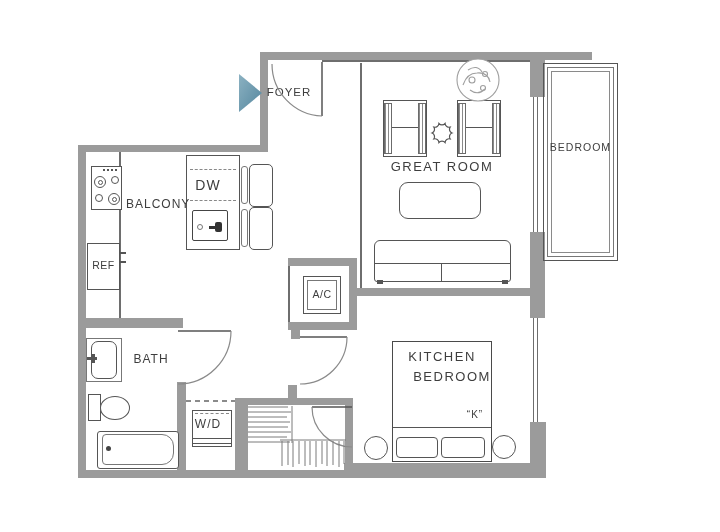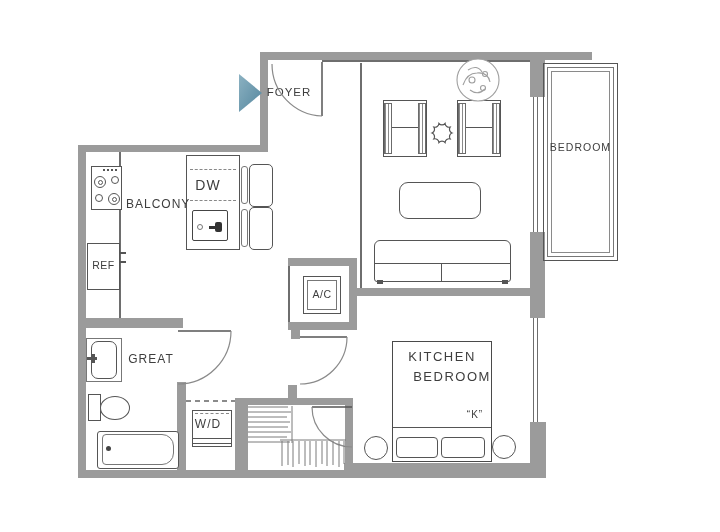--- a/index.html
+++ b/index.html
@@ -96,20 +96,21 @@
 
   <div class="furn" style="left:383px;top:100px;width:44px;height:57px;border-width:1.2px"></div>
   <div class="stripe" style="position:absolute;left:384px;top:103px;width:8px;height:51px;box-sizing:border-box"></div>
   <div class="stripe" style="position:absolute;left:418px;top:103px;width:8px;height:51px;box-sizing:border-box"></div>
   <div class="hline" style="left:392px;top:127px;width:26px"></div>
   <div class="furn" style="left:457px;top:100px;width:44px;height:57px;border-width:1.2px"></div>
   <div class="stripe" style="position:absolute;left:458px;top:103px;width:8px;height:51px;box-sizing:border-box"></div>
   <div class="stripe" style="position:absolute;left:492px;top:103px;width:8px;height:51px;box-sizing:border-box"></div>
   <div class="hline" style="left:466px;top:127px;width:26px"></div>
 
+  <div class="lbl" style="left:378px;top:159px;width:128px;font-size:13px;letter-spacing:1.5px">GREAT ROOM</div>
   <div class="furn" style="left:399px;top:182px;width:82px;height:37px;border-radius:9px"></div>
 
   <div class="furn" style="left:374px;top:240px;width:137px;height:42px;border-radius:6px 6px 3px 3px"></div>
   <div class="hline" style="left:375px;top:263px;width:135px"></div>
   <div class="vline" style="left:441px;top:263px;height:19px"></div>
   <div style="position:absolute;left:377px;top:280px;width:6px;height:4px;background:#555"></div>
   <div style="position:absolute;left:502px;top:280px;width:6px;height:4px;background:#555"></div>
 
   <div class="furn" style="left:543px;top:63px;width:75px;height:198px;border-width:1.4px;background:transparent"></div>
   <div class="furn soft" style="left:547px;top:67px;width:67px;height:190px;background:transparent"></div>
@@ -117,21 +118,21 @@
   <div class="lbl" style="left:545px;top:141px;width:71px;font-size:10.5px">BEDROOM</div>
 
   <div class="furn" style="left:303px;top:276px;width:38px;height:38px;border-width:1.2px"></div>
   <div class="furn soft" style="left:307px;top:280px;width:30px;height:30px"></div>
   <div class="lbl" style="left:307px;top:288px;width:30px;font-size:10.5px;letter-spacing:0.5px">A/C</div>
 
   <div class="furn soft" style="left:86px;top:338px;width:36px;height:44px"></div>
   <div class="furn" style="left:91px;top:341px;width:26px;height:38px;border-radius:7px"></div>
   <div style="position:absolute;left:87px;top:357px;width:10px;height:3px;background:#555"></div>
   <div style="position:absolute;left:92px;top:354px;width:3px;height:9px;background:#555"></div>
-  <div class="lbl" style="left:128px;top:352px;width:46px;font-size:12px">GREAT</div>
+  <div class="lbl" style="left:128px;top:352px;width:46px;font-size:12px">BATH</div>
   <div class="furn" style="left:88px;top:394px;width:13px;height:27px"></div>
   <div class="furn" style="left:100px;top:396px;width:30px;height:24px;border-radius:50%"></div>
   <div class="furn" style="left:97px;top:431px;width:82px;height:38px;border-width:1.5px;border-radius:3px"></div>
   <div class="furn soft" style="left:102px;top:434px;width:72px;height:31px;border-radius:4px 12px 12px 4px"></div>
   <div class="dot" style="left:106px;top:446px;width:5px;height:5px"></div>
 
   <div class="furn" style="left:192px;top:410px;width:40px;height:37px"></div>
   <div class="dash" style="left:195px;top:413px;width:34px"></div>
   <div class="hline" style="left:193px;top:438px;width:38px"></div>
   <div class="hline" style="left:193px;top:443px;width:38px"></div>

